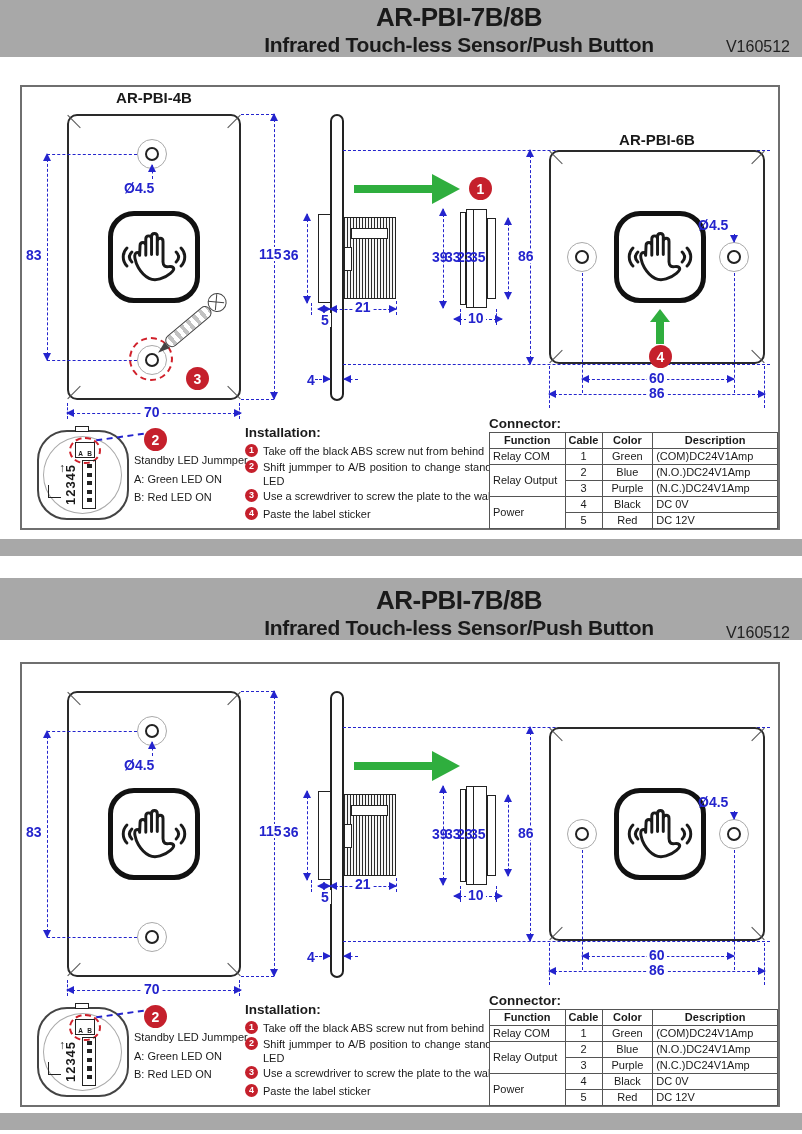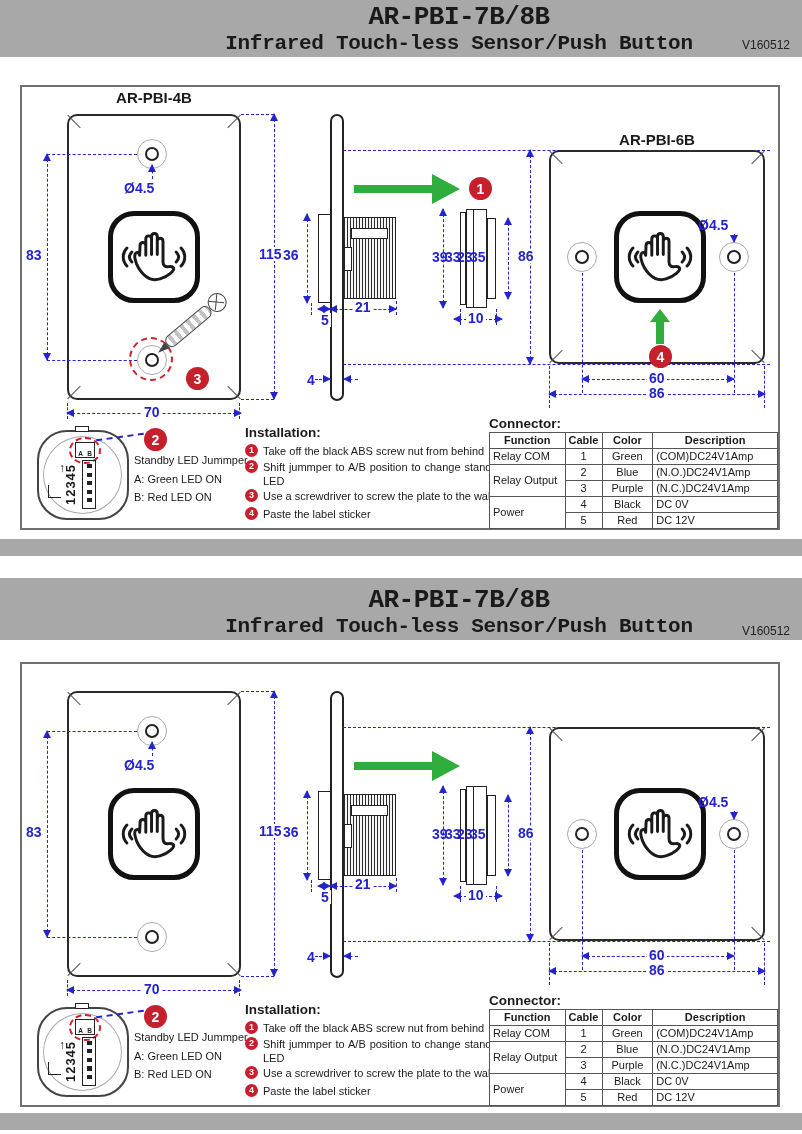--- a/index.html
+++ b/index.html
@@ -1,22 +1,22 @@
 <!DOCTYPE html>
 <html><head>
 <meta charset="utf-8">
 <style>
   html,body{margin:0;padding:0;}
   body{width:802px;height:1134px;position:relative;background:#fff;overflow:hidden;
        font-family:"Liberation Sans",sans-serif;color:#1a1a1a;}
   .band{position:absolute;left:0;width:802px;background:#a8a8a8;}
-  .hdr{position:absolute;left:130px;right:14px;text-align:center;font-family:Liberation Mono, monospace;}
+  .hdr{position:absolute;left:130px;right:14px;text-align:center;}
   .hdr-title{font-size:26px;font-weight:bold;letter-spacing:-0.5px;}
   .hdr-sub{font-size:21px;font-weight:bold;letter-spacing:-0.3px;}
-  .hdr-ver{position:absolute;right:12px;font-size:12px;color:#222;}
+  .hdr-ver{position:absolute;right:12px;font-size:16px;color:#222;}
   .panel{position:absolute;left:20px;width:760px;height:445px;border:2px solid #6f6f6f;background:#fff;box-sizing:border-box;}
   .abs{position:absolute;}
   
   .plate{position:absolute;border:2px solid #2a2a2a;border-radius:10px;background:#fff;box-sizing:border-box;}
   .plate::before,.plate::after,.bv::before,.bv::after{content:"";position:absolute;width:18px;height:0;border-top:1.2px solid #555;}
   .plate::before{top:5px;left:-4px;transform:rotate(45deg);}
   .plate::after{top:5px;right:-4px;transform:rotate(-45deg);}
   .bv::before{bottom:5px;left:-4px;transform:rotate(-45deg);}
   .bv::after{bottom:5px;right:-4px;transform:rotate(45deg);}
   .holeO{position:absolute;width:30px;height:30px;border:1.5px solid #aaa;border-radius:50%;box-sizing:border-box;}

